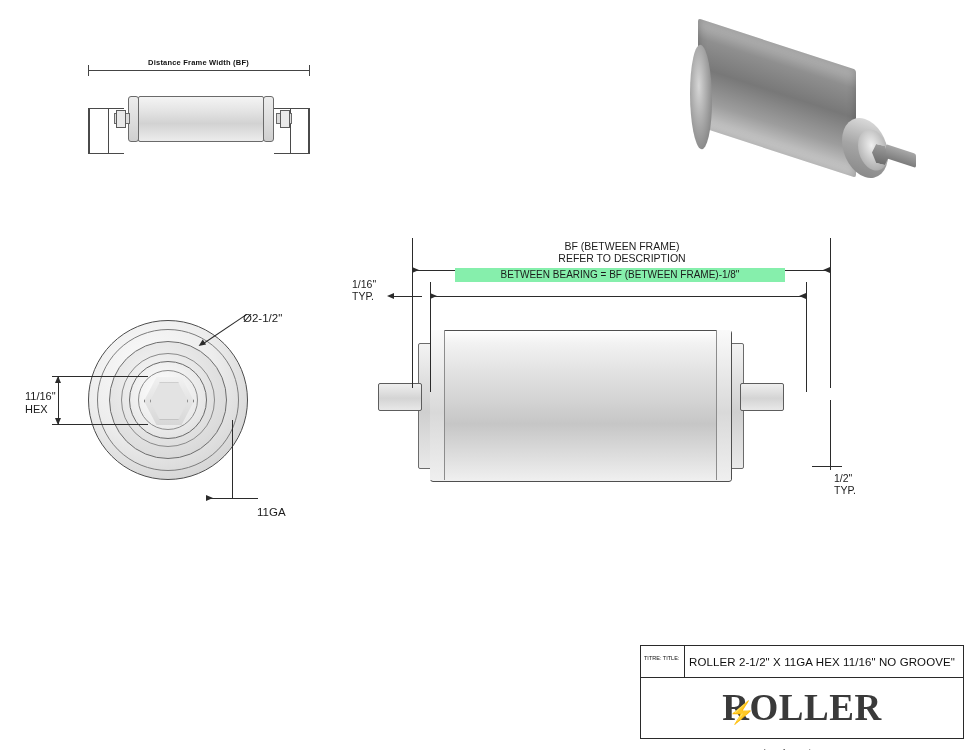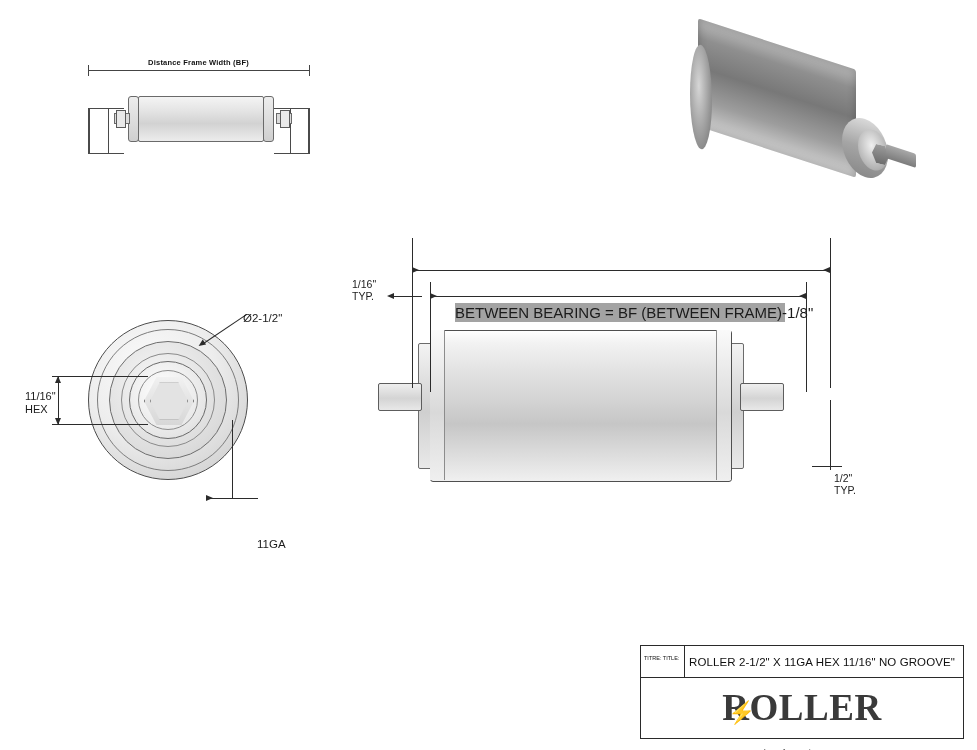--- a/index.html
+++ b/index.html
@@ -352,44 +352,46 @@
     <div class="hline" style="left:-20px; top:76px; width:96px;"></div>
     <div class="hline" style="left:-20px; top:124px; width:96px;"></div>
     <div class="vline" style="left:-14px; top:76px; height:48px;"></div>
     <div class="arrU" style="left:-17px; top:76px;"></div>
     <div class="arrD" style="left:-17px; top:118px;"></div>
   </div>
 
   <div class="lbl" style="left:243px; top:312px; font-size:11.5px;">Ø2-1/2"</div>
   <div class="lbl" style="left:25px; top:390px; font-size:11px;">11/16"
 HEX</div>
-  <div class="lbl" style="left:257px; top:506px; font-size:11.5px;margin-top:32px;">11GA</div>
+  <div class="lbl" style="left:257px; top:506px; font-size:11.5px;">11GA</div>
 
   <div id="mainview">
     <div class="mv-bearing" style="left:48px;"></div>
     <div class="mv-bearing" style="left:359px;"></div>
     <div id="mv-body"></div>
     <div id="mv-ring-l"></div>
     <div id="mv-ring-r"></div>
     <div class="mv-shaft" style="left:8px;"></div>
     <div class="mv-shaft" style="left:370px;"></div>
   </div>
 
   <div class="vline" style="left:412px; top:238px; height:150px;"></div>
   <div class="vline" style="left:830px; top:238px; height:150px;"></div>
   <div class="hline" style="left:412px; top:270px; width:418px;"></div>
   <div class="arrR" style="left:412px; top:267px;"></div>
   <div class="arrL" style="left:823px; top:267px;"></div>
+  <div class="lbl lbl-c" style="left:462px; top:240px; width:320px; font-size:10.5px;">BF (BETWEEN FRAME)
+REFER TO DESCRIPTION</div>
 
   <div class="vline" style="left:430px; top:282px; height:110px;"></div>
   <div class="vline" style="left:806px; top:282px; height:110px;"></div>
   <div class="hline" style="left:430px; top:296px; width:376px;"></div>
   <div class="arrR" style="left:430px; top:293px;"></div>
   <div class="arrL" style="left:799px; top:293px;"></div>
-  <div class="lbl lbl-c" style="left:455px; top:303px; width:330px; font-size:15px; background:#a3a3a3; padding:1px 0;">BETWEEN BEARING = BF (BETWEEN FRAME)-1/8"</div>
+  <div class="lbl lbl-c" style="left:455px; top:268px; width:330px; font-size:10px; background:#86efac; padding:1px 0;">BETWEEN BEARING = BF (BETWEEN FRAME)-1/8"</div>
 
   <div class="hline" style="left:392px; top:296px; width:30px;"></div>
   <div class="arrL" style="left:387px; top:293px;"></div>
   <div class="lbl" style="left:352px; top:278px; font-size:10.5px;">1/16"
 TYP.</div>
 
   <div class="hline" style="left:812px; top:466px; width:30px;"></div>
   <div class="vline" style="left:830px; top:400px; height:70px;"></div>
   <div class="lbl" style="left:834px; top:472px; font-size:10.5px;">1/2"
 TYP.</div>

